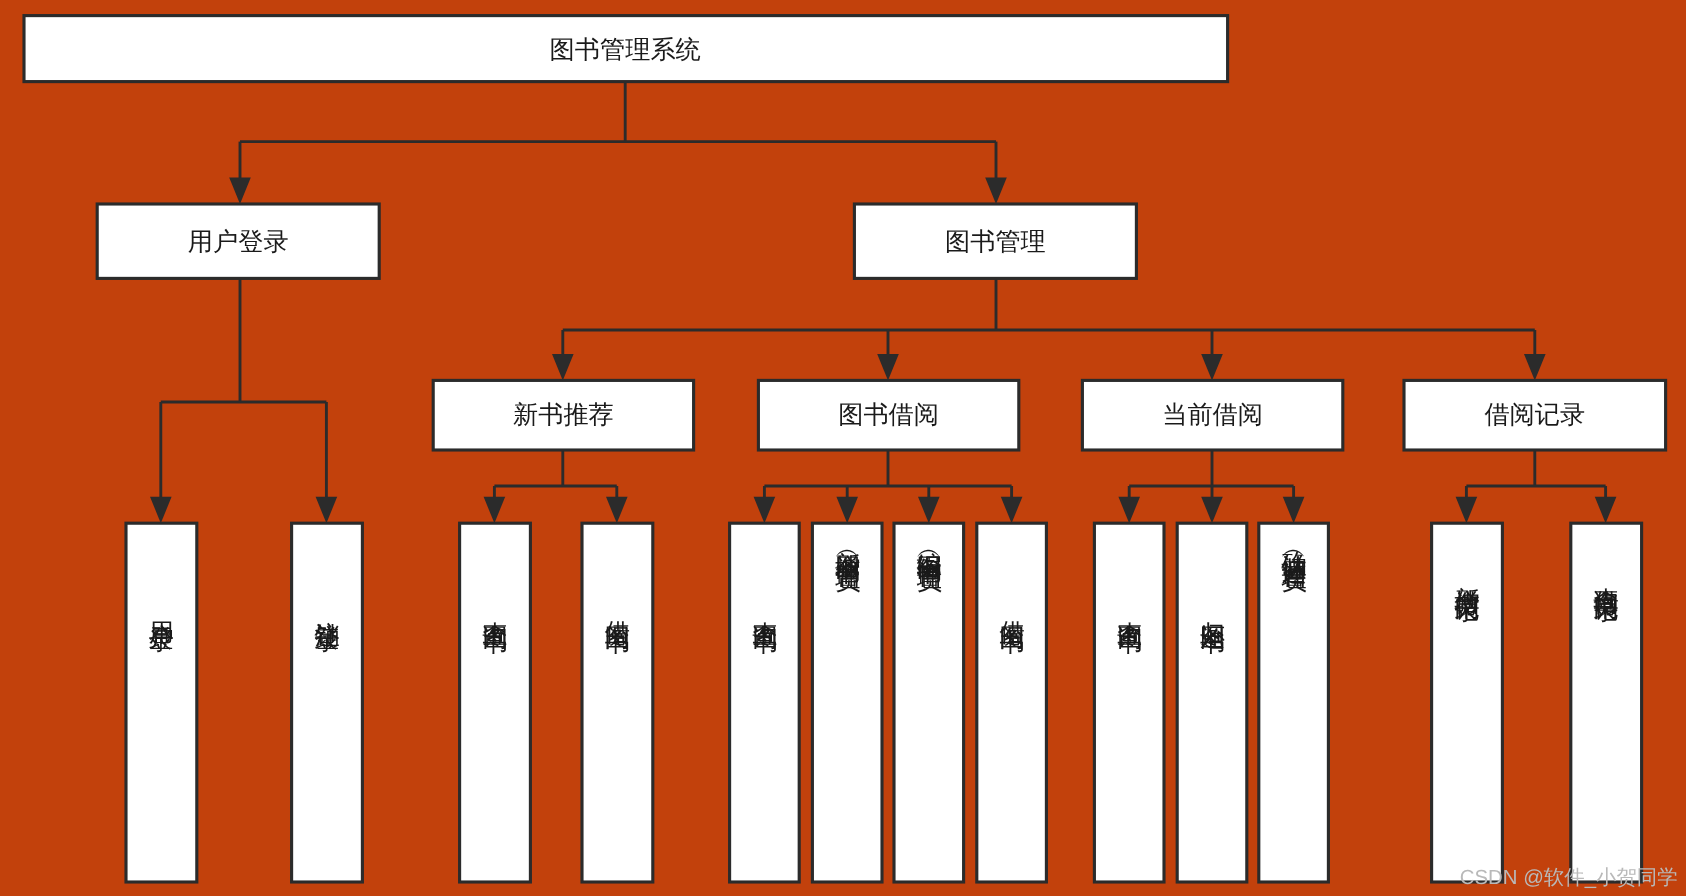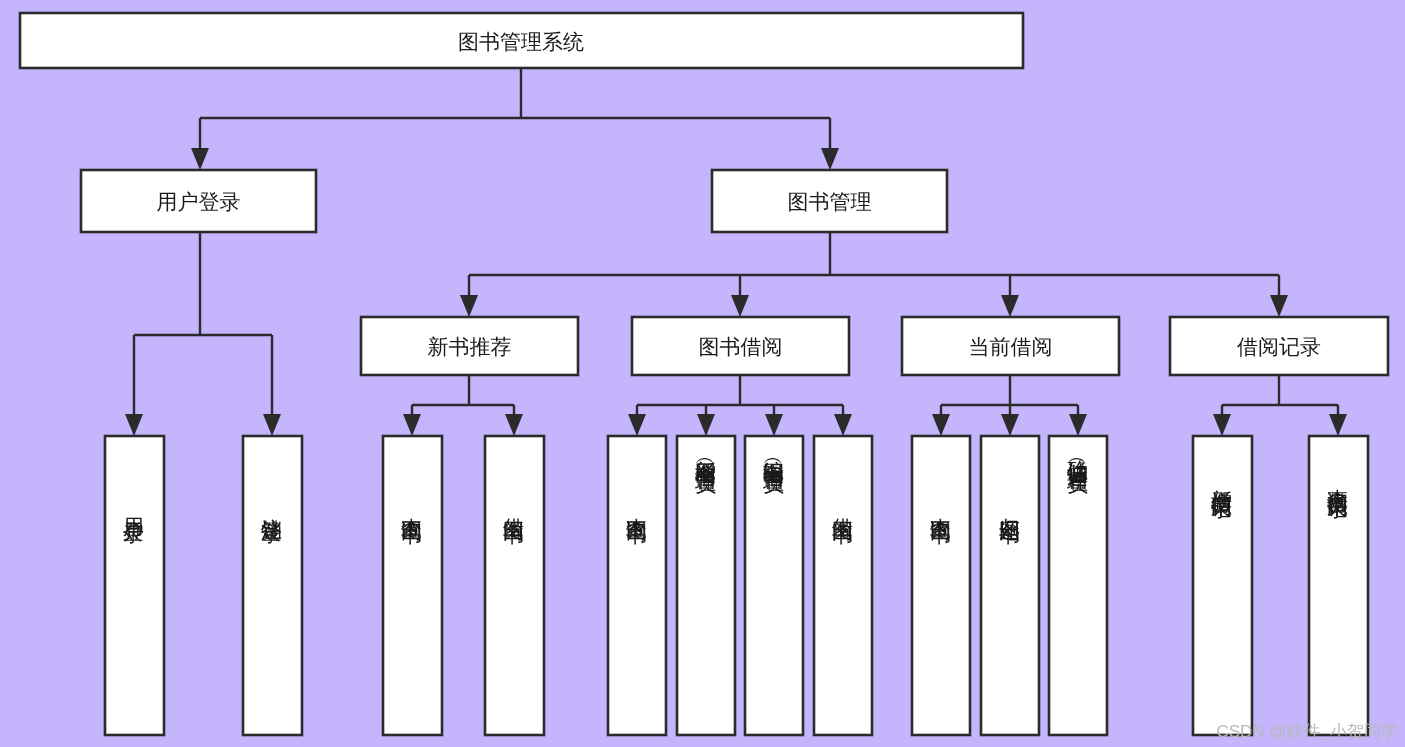--- a/index.html
+++ b/index.html
@@ -8,21 +8,21 @@
     padding: 0;
     background: #ffffff;
   }
   body {
     font-family: "Liberation Sans", "DejaVu Sans", sans-serif;
   }
   #diagram-root {
     position: relative;
     width: 1405px;
     height: 747px;
-    background: #c4b5fd;
+    background: #c2410c;
     overflow: hidden;
   }
   svg.tree-canvas {
     position: absolute;
     left: 0;
     top: 0;
     width: 1405px;
     height: 747px;
     display: block;
   }

